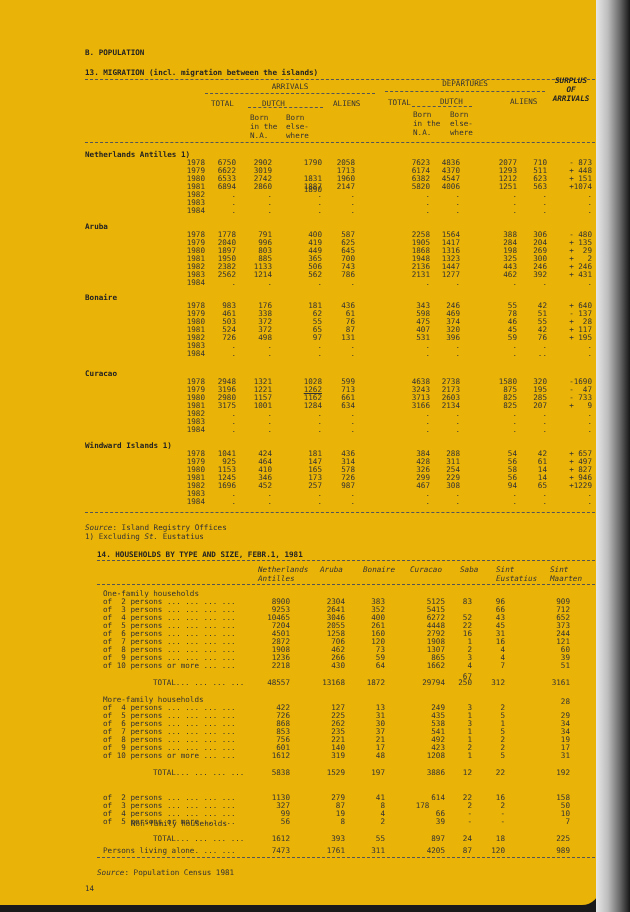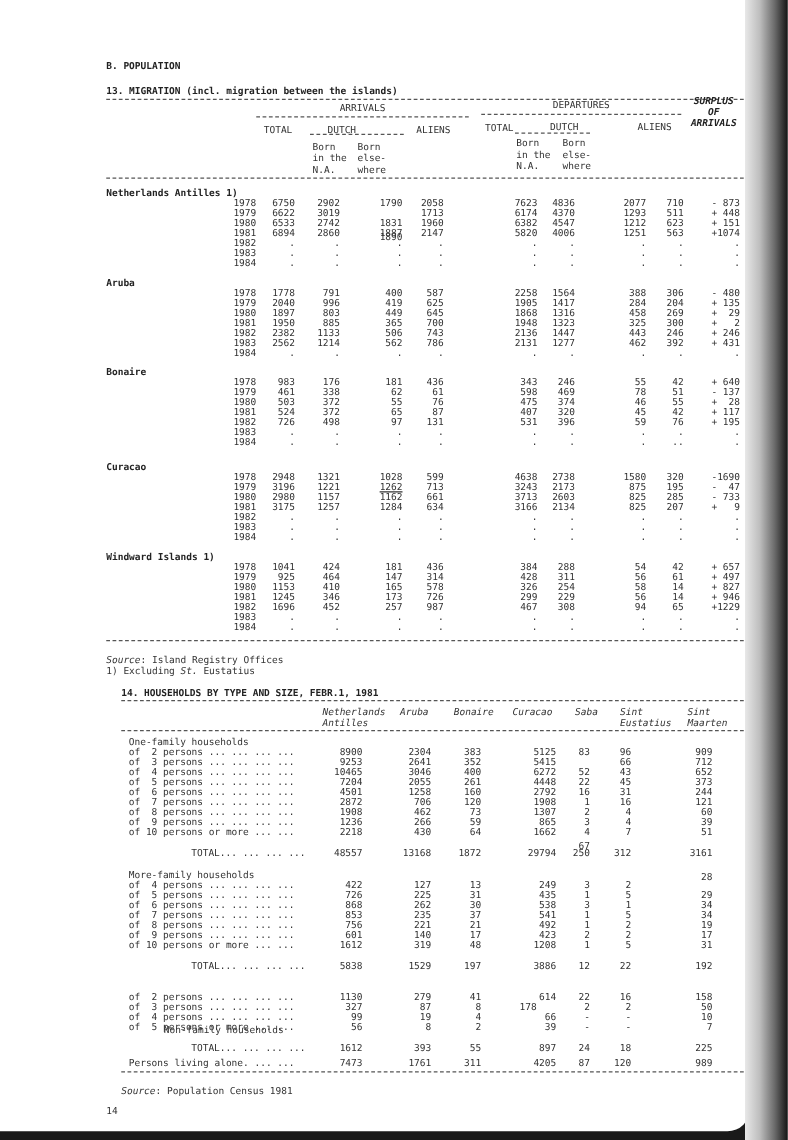--- a/index.html
+++ b/index.html
@@ -1,19 +1,19 @@
 <!DOCTYPE html>
 <html><head>
 <meta charset="utf-8">
 <style>
   html, body { margin:0; padding:0; }
   body { width:630px; height:912px; background:#1a1a1a; position:relative; overflow:hidden; }
   .page {
     position:absolute; left:0; top:0; width:600px; height:905px;
-    background:#ffffff;
+    background:#eab308;
     font-family:"DejaVu Sans Mono", monospace; font-size:7.6px; color:#333;
     border-bottom-right-radius:18px;
   }
   .gutter {
     position:absolute; right:0; top:0; width:34px; height:912px;
     background:linear-gradient(90deg,#e8e8e8 0%,#bdbdbd 35%,#6a6a6a 70%,#161616 100%);
   }
   .abs { position:absolute; white-space:pre; }
   .bold { font-weight:bold; color:#222; }
   .it { font-style:italic; }
@@ -150,21 +150,21 @@
       <div class="num" style="left:472px;top:238px;width:45px;">284</div>
       <div class="num" style="left:502px;top:238px;width:45px;">204</div>
       <div class="num" style="left:547px;top:238px;width:45px;">+ 135</div>
       <div class="num" style="left:160px;top:246px;width:45px;">1980</div>
       <div class="num" style="left:191px;top:246px;width:45px;">1897</div>
       <div class="num" style="left:227px;top:246px;width:45px;">803</div>
       <div class="num" style="left:277px;top:246px;width:45px;">449</div>
       <div class="num" style="left:310px;top:246px;width:45px;">645</div>
       <div class="num" style="left:385px;top:246px;width:45px;">1868</div>
       <div class="num" style="left:415px;top:246px;width:45px;">1316</div>
-      <div class="num" style="left:472px;top:246px;width:45px;">458</div>
+      <div class="num" style="left:472px;top:246px;width:45px;">198</div>
       <div class="num" style="left:502px;top:246px;width:45px;">269</div>
       <div class="num" style="left:547px;top:246px;width:45px;">+  29</div>
       <div class="num" style="left:160px;top:254px;width:45px;">1981</div>
       <div class="num" style="left:191px;top:254px;width:45px;">1950</div>
       <div class="num" style="left:227px;top:254px;width:45px;">885</div>
       <div class="num" style="left:277px;top:254px;width:45px;">365</div>
       <div class="num" style="left:310px;top:254px;width:45px;">700</div>
       <div class="num" style="left:385px;top:254px;width:45px;">1948</div>
       <div class="num" style="left:415px;top:254px;width:45px;">1323</div>
       <div class="num" style="left:472px;top:254px;width:45px;">325</div>
@@ -297,21 +297,21 @@
       <div class="num" style="left:227px;top:393px;width:45px;">1157</div>
       <div class="num" style="left:277px;top:393px;width:45px;">1162</div>
       <div class="num" style="left:310px;top:393px;width:45px;">661</div>
       <div class="num" style="left:385px;top:393px;width:45px;">3713</div>
       <div class="num" style="left:415px;top:393px;width:45px;">2603</div>
       <div class="num" style="left:472px;top:393px;width:45px;">825</div>
       <div class="num" style="left:502px;top:393px;width:45px;">285</div>
       <div class="num" style="left:547px;top:393px;width:45px;">- 733</div>
       <div class="num" style="left:160px;top:401px;width:45px;">1981</div>
       <div class="num" style="left:191px;top:401px;width:45px;">3175</div>
-      <div class="num" style="left:227px;top:401px;width:45px;">1257</div>
+      <div class="num" style="left:227px;top:401px;width:45px;">1001</div>
       <div class="num" style="left:277px;top:401px;width:45px;">1284</div>
       <div class="num" style="left:310px;top:401px;width:45px;">634</div>
       <div class="num" style="left:385px;top:401px;width:45px;">3166</div>
       <div class="num" style="left:415px;top:401px;width:45px;">2134</div>
       <div class="num" style="left:472px;top:401px;width:45px;">825</div>
       <div class="num" style="left:502px;top:401px;width:45px;">207</div>
       <div class="num" style="left:547px;top:401px;width:45px;">+   9</div>
       <div class="num" style="left:160px;top:409px;width:45px;">1982</div>
       <div class="num" style="left:191px;top:409px;width:45px;">.</div>
       <div class="num" style="left:227px;top:409px;width:45px;">.</div>

